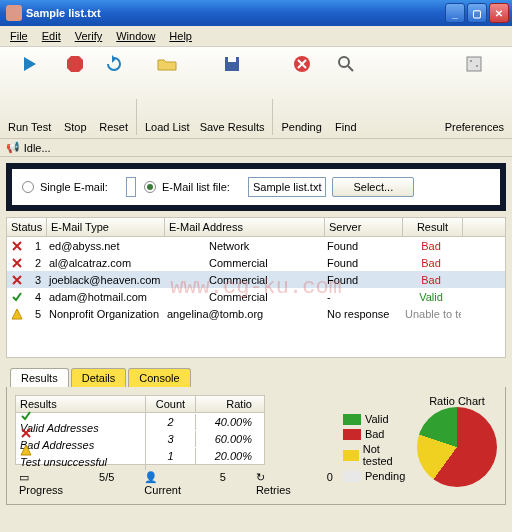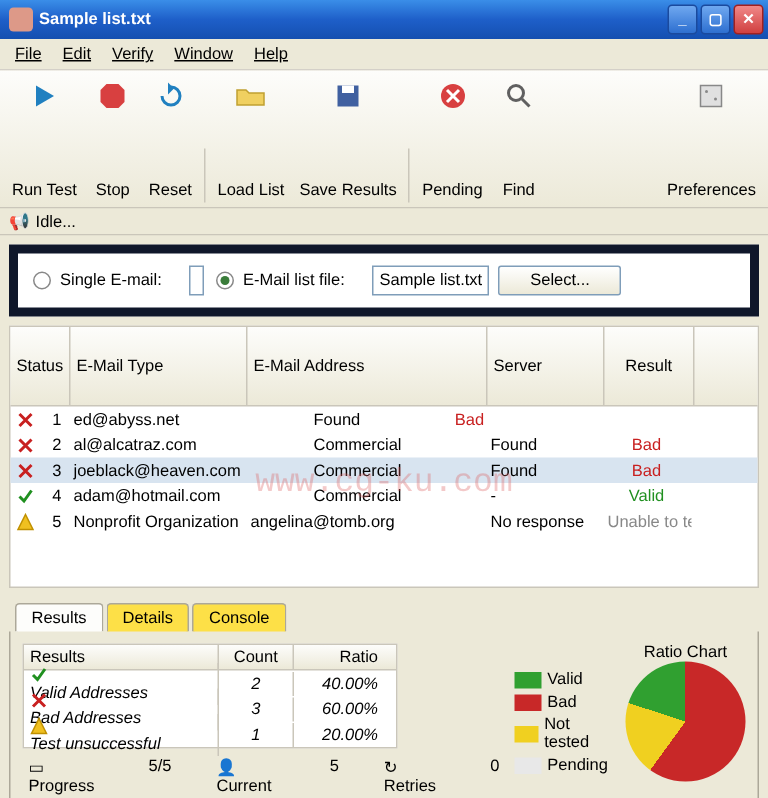--- a/index.html
+++ b/index.html
@@ -21,21 +21,21 @@
   .statusline { background: #ece9d8; padding: 2px 6px; display: flex; align-items: center; gap: 4px; border-bottom: 1px solid #cac6ba; }
   .panel { background: #ece9d8; padding: 6px; }
   .inputpanel { border: 6px solid #0f172a; background: #ffffff; padding: 8px 10px; display: flex; flex-direction: row; gap: 8px; }
   .row { display: flex; align-items: center; gap: 6px; }
   .radio { width: 12px; height: 12px; border: 1px solid #888; border-radius: 50%; display: inline-flex; align-items: center; justify-content: center; background: #fff; }
   .radio.on::after { content: ""; width: 6px; height: 6px; background: #3a7c3a; border-radius: 50%; }
   .textbox { flex: 1; height: 20px; border: 1px solid #7f9db9; background: #fff; padding: 2px 4px; display: flex; align-items: center; }
   .btn { height: 20px; padding: 0 20px; border: 1px solid #7f9db9; background: linear-gradient(to bottom, #fff, #ece9d8); border-radius: 2px; display: flex; align-items: center; }
   .grid { background: #fff; border: 1px solid #cac6ba; }
   .ghdr { display: flex; background: linear-gradient(to bottom, #fdfdfb, #ece9d8); border-bottom: 1px solid #cac6ba; }
-  .gh { padding: 20px 4px; border-right: 1px solid #cac6ba; }
+  .gh { padding: 3px 4px; border-right: 1px solid #cac6ba; }
   .grow { display: flex; align-items: center; height: 17px; }
   .grow.sel { background: #d8e4f0; }
   .gc { padding: 1px 4px; overflow: hidden; white-space: nowrap; }
   .c0 { width: 40px; } .c0n { width: 18px; text-align: right; padding-right: 4px;} .c0i{width:20px; text-align:center;}
   .c1 { width: 160px; } .c2 { width: 118px; } .c3 { width: 78px; } .c4 { width: 60px; text-align: center; }
   .gridbody { height: 120px; position: relative; }
   .watermark { position: absolute; top: 38px; left: 0; right: 0; text-align: center; font-size: 22px; color: rgba(220,100,100,0.35); font-family: Liberation Mono, monospace; pointer-events: none; }
   .tabbar { display: flex; margin-top: 4px; padding-left: 4px; }
   .tab { padding: 3px 10px; border: 1px solid #aca899; border-bottom: none; background: #fde047; border-radius: 3px 3px 0 0; margin-right: 2px; }
   .tab.active { background: #fdfdfb; font-weight: normal; }
@@ -192,20 +192,21 @@
     <div class="gridbody" id="gridbody">
       <div class="watermark">www.cg-ku.com</div>
     <div class="grow">
           <div class="gc c0i">
             <svg width="12" height="12">
               <path d="M2 2l8 8M10 2l-8 8" stroke="#c82020" stroke-width="2"></path>
             </svg>
           </div>
           <div class="gc c0n">1</div>
           <div class="gc c1">ed@abyss.net</div>
+          <div class="gc c2">Network</div>
           <div class="gc c3">Found</div>
           <div class="gc c4 red">Bad</div>
         </div>
         <div class="grow">
           <div class="gc c0i">
             <svg width="12" height="12">
               <path d="M2 2l8 8M10 2l-8 8" stroke="#c82020" stroke-width="2"></path>
             </svg>
           </div>
           <div class="gc c0n">2</div>

